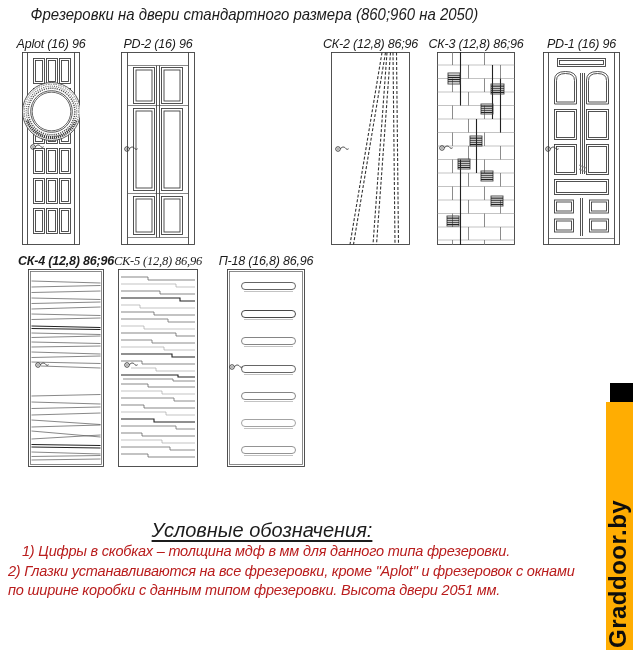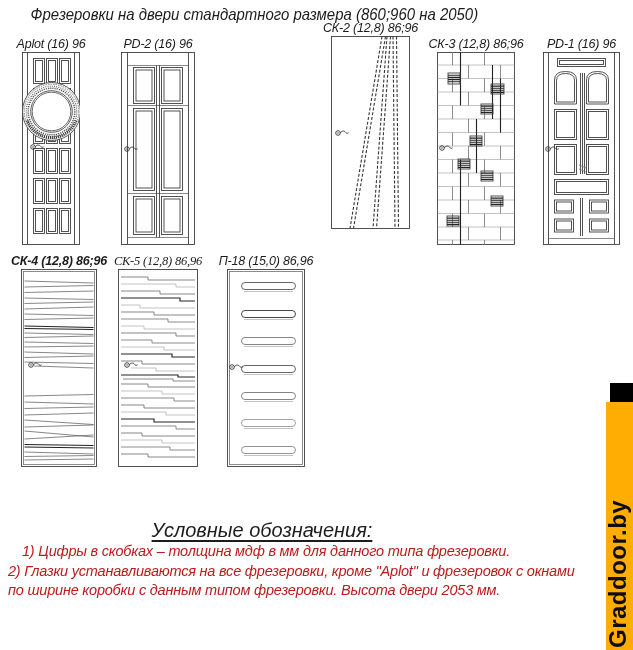--- a/index.html
+++ b/index.html
@@ -118,21 +118,21 @@
         <rect x="43" y="59" width="16" height="77"></rect>
       <rect x="12.5" y="144.5" width="21" height="38"></rect>
         <rect x="15" y="147" width="16" height="33"></rect>
       <rect x="40.5" y="144.5" width="21" height="38"></rect>
         <rect x="43" y="147" width="16" height="33"></rect>
       <use href="#hdl" x="6" y="97"></use>
     </svg>
   </div>
 
 
-  <div class="door" style="left:331px;top:36px;">
+  <div class="door" style="left:331px;top:52px;">
     <div class="door-label">СК-2 (12,8) 86;96</div>
     <svg width="79" height="193" viewBox="0 0 79 193">
       <rect x="0.5" y="0.5" width="78" height="192"></rect>
       <line class="dash" x1="51" y1="0.5" x2="19" y2="192.5"></line>
       <line class="dash" x1="54.5" y1="0.5" x2="22.5" y2="192.5"></line>
       <line class="dash" x1="56" y1="0.5" x2="42" y2="192.5"></line>
       <line class="dash" x1="59.5" y1="0.5" x2="45.5" y2="192.5"></line>
       <line class="dash" x1="62" y1="0.5" x2="64" y2="192.5"></line>
       <line class="dash" x1="65.5" y1="0.5" x2="67.5" y2="192.5"></line>
       <use href="#hdl" x="7" y="97"></use>
@@ -202,21 +202,21 @@
         <rect x="13.5" y="169" width="15" height="9"></rect>
       <rect x="46.5" y="167" width="19" height="13"></rect>
         <rect x="48.5" y="169" width="15" height="9"></rect>
       <line x1="37.5" y1="146" x2="37.5" y2="184"></line>
       <line x1="39.5" y1="146" x2="39.5" y2="184"></line>
       <line class="hz" x1="5.5" y1="186.5" x2="71.5" y2="186.5"></line>
       <use href="#hdl" x="5" y="97"></use>
     </svg>
   </div>
 
-  <div class="door" style="left:21px;top:269px;font-weight:bold;">
+  <div class="door" style="left:28px;top:269px;font-weight:bold;">
     <div class="door-label">СК-4 (12,8) 86;96</div>
     <svg width="76" height="198" viewBox="0 0 76 198">
       <rect x="0.5" y="0.5" width="75" height="197"></rect>
       <rect x="2.5" y="2.5" width="71" height="193" class="md"></rect>
       <path class="hz" d="M3.5 12L72.5 14M3.5 18L72.5 16.5M3.5 23.5L72.5 22M3.5 29L72.5 30.5M3.5 34.5L72.5 33M3.5 40L72.5 38M3.5 45L72.5 46.5M3.5 50.5L72.5 49"></path>
       <path class="dk" d="M3.5 57L72.5 58.5M3.5 59.5L72.5 60.5"></path>
       <path class="hz" d="M3.5 64L72.5 65.5M3.5 68.5L72.5 67M3.5 73L72.5 74.5M3.5 78L72.5 77M3.5 83L72.5 85M3.5 88.5L72.5 87M3.5 93L72.5 94.5"></path>
       <path class="hz" d="M13 97L72.5 99"></path>
       <path class="hz" d="M3.5 127L72.5 125.5M3.5 133L72.5 135M3.5 139.5L72.5 138M3.5 146L72.5 144M3.5 151L72.5 155.5M3.5 158L72.5 156M3.5 162L72.5 168M3.5 170L72.5 166"></path>
       <path class="dk" d="M3.5 175.5L72.5 176.5M3.5 178L72.5 179"></path>
@@ -254,21 +254,21 @@
       <path class="md" d="M3 157H58v3H77"></path>
       <path class="hz" d="M3 164H24v3H77"></path>
       <path class="lt" d="M3 171H44v3H77"></path>
       <path class="md" d="M3 178H52v3H77"></path>
       <path class="hz" d="M3 185H30v3H77"></path>
       <use href="#hdl" x="9" y="96"></use>
     </svg>
   </div>
 
   <div class="door" style="left:227px;top:269px;">
-    <div class="door-label">П-18 (15,0) 86,96</div>
+    <div class="door-label">П-18 (16,8) 86,96</div>
     <svg width="78" height="198" viewBox="0 0 78 198">
       <rect x="0.5" y="0.5" width="77" height="197"></rect>
       <rect x="2.5" y="2.5" width="73" height="193" class="md"></rect>
       <rect x="14.5" y="13.5" width="54" height="7" rx="3.5" style="stroke:#555"></rect>
       <line class="lt" x1="17" y1="22.5" x2="66" y2="22.5"></line>
       <rect x="14.5" y="41.5" width="54" height="7" rx="3.5" style="stroke:#333"></rect>
       <line class="lt" x1="17" y1="50.5" x2="66" y2="50.5"></line>
       <rect x="14.5" y="68.5" width="54" height="7" rx="3.5" style="stroke:#777"></rect>
       <line class="lt" x1="17" y1="77.5" x2="66" y2="77.5"></line>
       <rect x="14.5" y="96.5" width="54" height="7" rx="3.5" style="stroke:#555"></rect>
@@ -280,20 +280,20 @@
       <rect x="14.5" y="177.5" width="54" height="7" rx="3.5" style="stroke:#888"></rect>
       <line class="lt" x1="17" y1="186.5" x2="66" y2="186.5"></line>
       <use href="#hdl" x="5" y="98"></use>
     </svg>
   </div>
 
   <div class="legend-heading">Условные обозначения:</div>
   <div class="legend-lines">
     <div class="legend-line">1) Цифры в скобках – толщина мдф в мм для данного типа фрезеровки.</div>
     <div class="legend-line">2) Глазки устанавливаются на все фрезеровки, кроме "Aplot" и фрезеровок с окнами</div>
-    <div class="legend-line">по ширине коробки с данным типом фрезеровки. Высота двери 2053 мм.</div>
+    <div class="legend-line">по ширине коробки с данным типом фрезеровки. Высота двери 2051 мм.</div>
   </div>
 
   <div class="wm-cap"></div>
   <div class="wm-bar"></div>
   <div class="wm-text">Graddoor.by</div>
 
 </div>
 
 </body></html>

